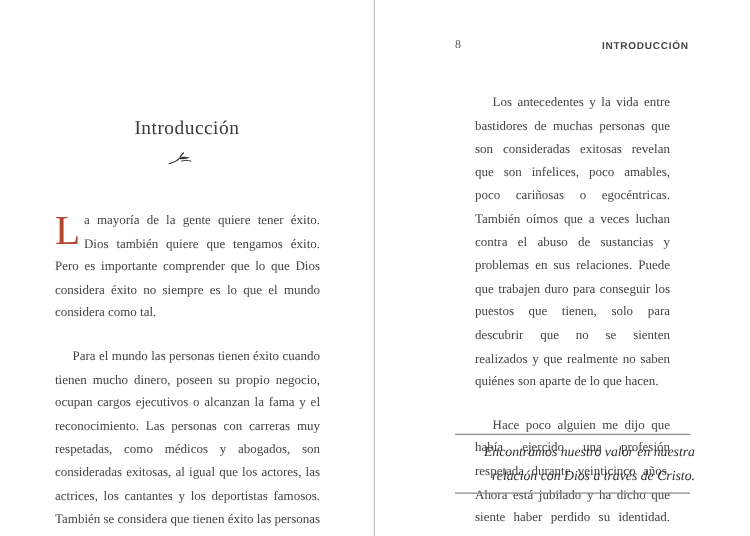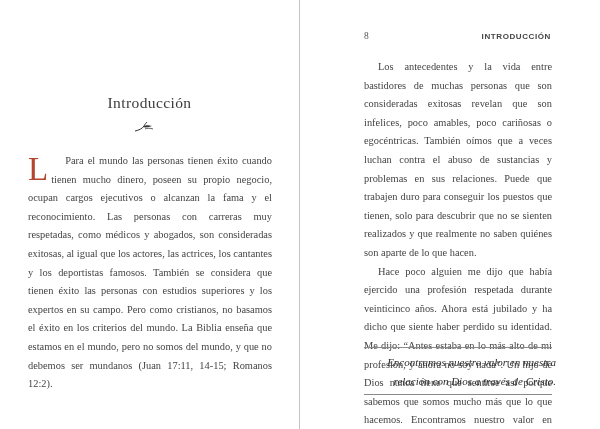--- a/index.html
+++ b/index.html
@@ -18,21 +18,21 @@
     position:absolute; left:0; width:299px; top:94px; text-align:center;
     font-size:15.5px; letter-spacing:0.4px; color:#3b3b3b;
   }
   .flourish {
     position:absolute; left:134px; top:121px; width:20px; height:12px;
   }
   .body-left {
     position:absolute; left:28px; top:152px; width:244px;
     font-size:10.4px; line-height:18.6px; text-align:justify; color:#444;
   }
-  .body-left p, .body-right p { margin:0; }
+  .body-left p, .body-right p { margin:16px; }
   .indent { text-indent:14px; }
   .dropcap {
     float:left; font-size:33px; line-height:30px; margin:2px 3px 0 0;
     color:#2a2a2a;
   }
   .dropcap::first-letter { color:#b3462e; }
 
   .running-head {
     position:absolute; top:31px; left:64px; width:187px; height:14px;
     font-family: "Liberation Sans", "DejaVu Sans", sans-serif;
@@ -54,21 +54,21 @@
 <body>
 
 <div class="page page-left">
   <div class="chapter-title">Introducción</div>
   <svg class="flourish" viewBox="0 0 20 12">
     <path d="M1 10 C5 9, 8 8, 10 5 C11 3, 12 2, 13 1" stroke="#333" stroke-width="1" fill="none"></path>
     <path d="M9 6 C11 4, 14 4, 18 5 C15 6, 12 7, 9 6 Z" fill="#333"></path>
     <path d="M11 8 C13 7, 16 7, 19 8" stroke="#333" stroke-width="0.8" fill="none"></path>
   </svg>
   <div class="body-left">
-    <p><span class="dropcap">L</span></p>
+    <p><span class="dropcap">L</span><span>a mayoría de la gente quiere tener éxito. Dios también quiere que tengamos éxito. Pero es importante comprender que lo que Dios considera éxito no siempre es lo que el mundo considera como tal.</span></p>
     <p class="indent">Para el mundo las personas tienen éxito cuando tienen mucho dinero, poseen su propio negocio, ocupan cargos ejecutivos o alcanzan la fama y el reconocimiento. Las personas con carreras muy respetadas, como médicos y abogados, son consideradas exitosas, al igual que los actores, las actrices, los cantantes y los deportistas famosos. También se considera que tienen éxito las personas con estudios superiores y los expertos en su campo. Pero como cristianos, no basamos el éxito en los criterios del mundo. La Biblia enseña que estamos en el mundo, pero no somos del mundo, y que no debemos ser mundanos (Juan 17:11, 14-15; Romanos 12:2).</p>
   </div>
 </div>
 
 <div class="spine"></div>
 
 <div class="page page-right">
   <div class="running-head">
     <span class="page-number">8</span>
     <span class="running-title">INTRODUCCIÓN</span>

